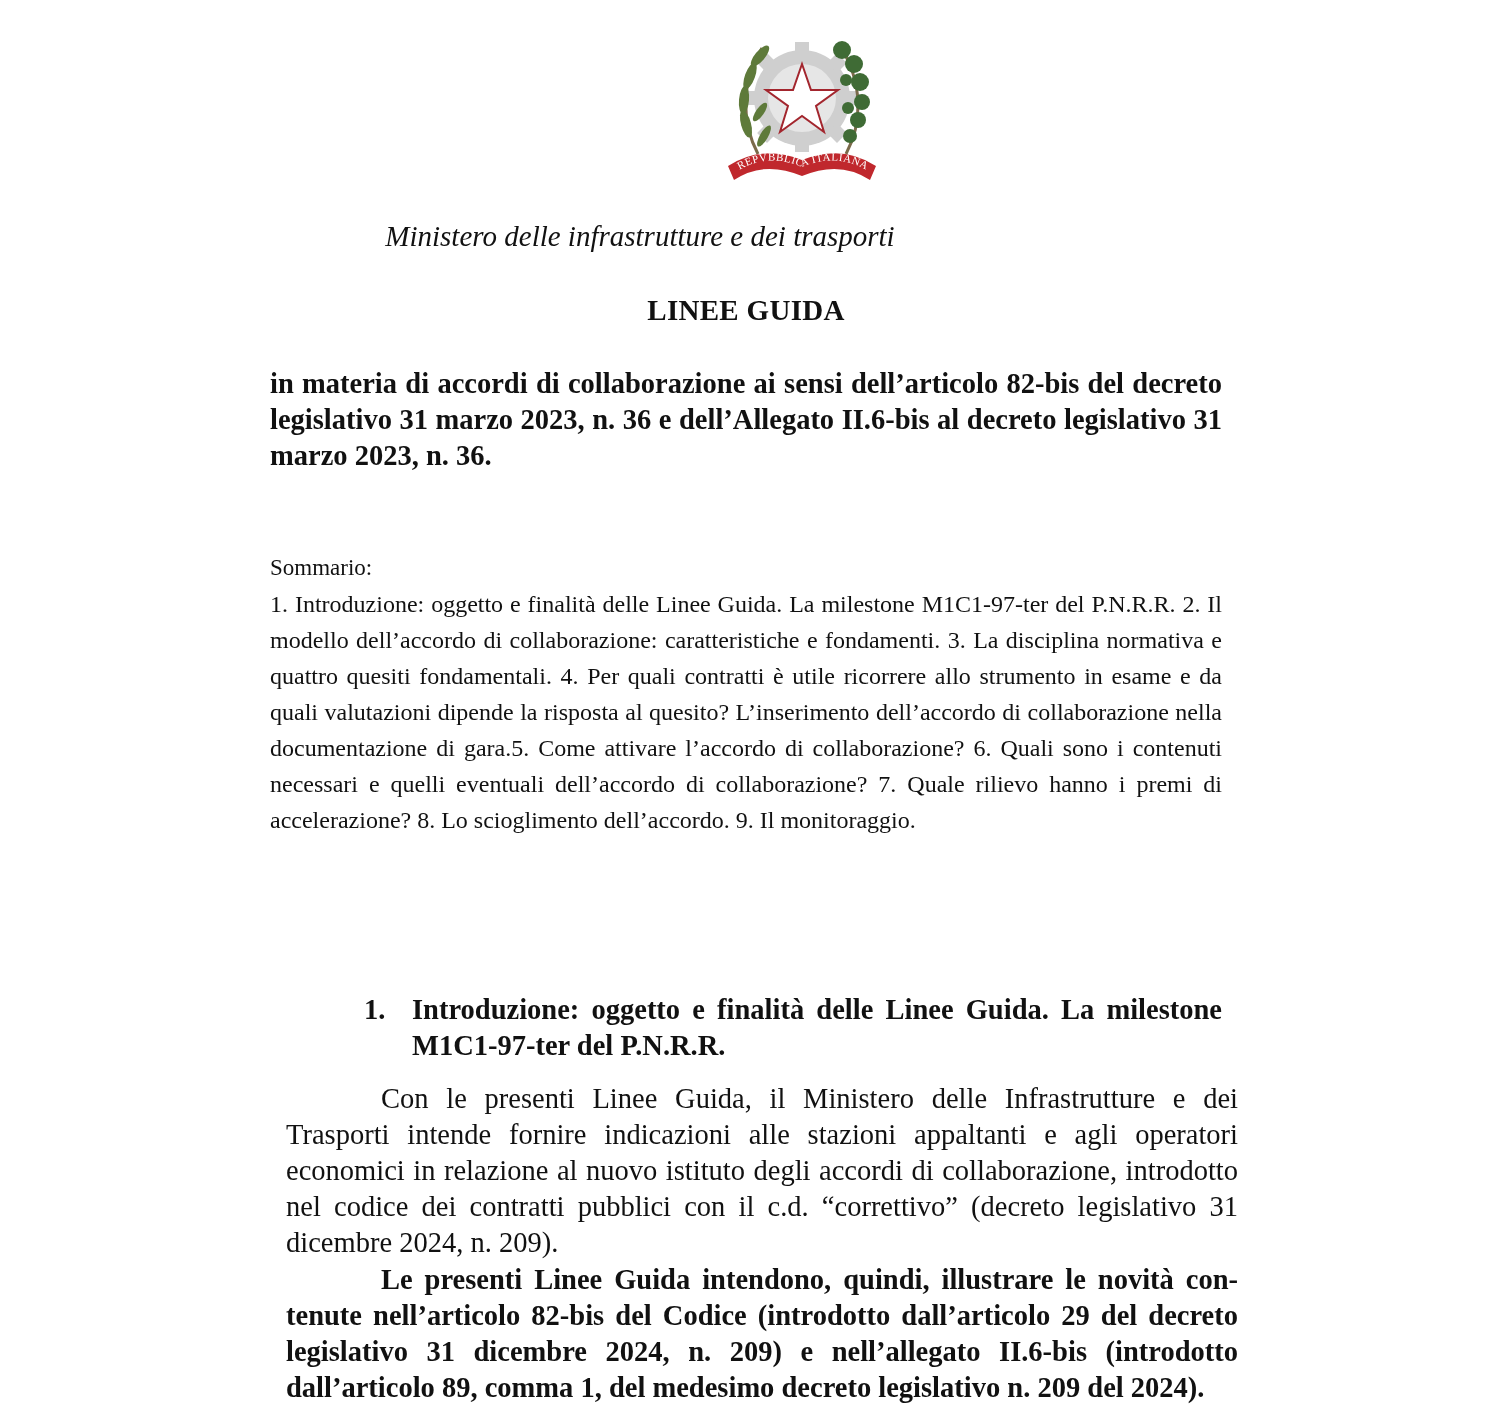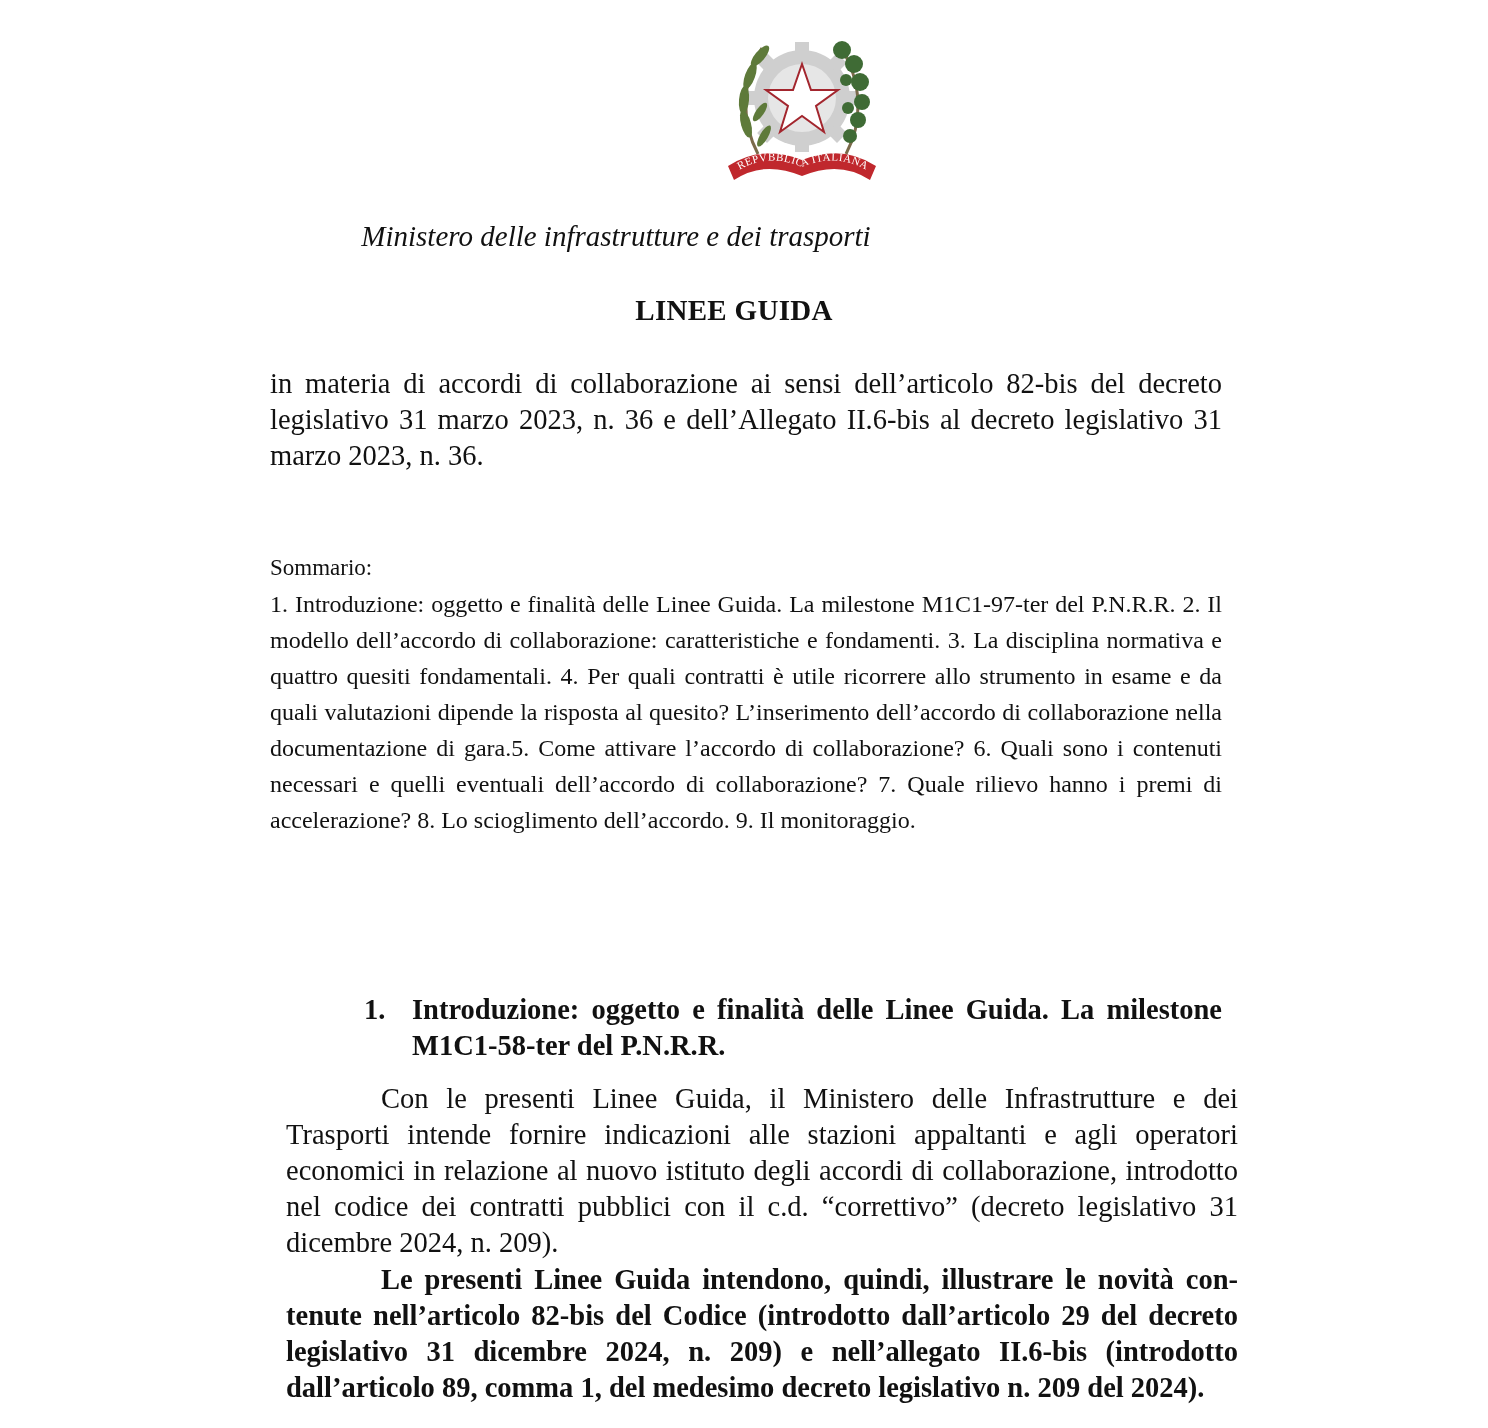--- a/index.html
+++ b/index.html
@@ -24,38 +24,40 @@
     }
     .ministry {
       position: absolute;
       left: 0;
       width: 1232px;
       top: 216px;
       text-align: center;
       font-style: italic;
       font-size: 29px;
       line-height: 40px;
+      padding-left: 24px;
     }
     .doc-title {
       position: absolute;
       left: 0;
       width: 1468px;
       top: 290px;
       text-align: center;
       font-weight: bold;
       font-size: 29px;
       line-height: 40px;
       letter-spacing: 0.3px;
+      padding-left: 12px;
     }
     .subtitle {
       position: absolute;
       left: 270px;
       width: 952px;
       top: 366px;
-      font-weight: normal;
+      font-weight: bold;
       font-size: 28.5px;
       line-height: 36px;
       text-align: justify;
       hyphens: manual;
     }
     .summary-label {
       position: absolute;
       left: 270px;
       top: 550px;
       font-size: 23px;
@@ -160,17 +162,17 @@
 
 <div class="doc-title">LINEE GUIDA</div>
 
 <div class="subtitle">in materia di accordi di collaborazione ai sensi dell’articolo 82-bis del decreto legislativo 31 marzo 2023, n. 36 e dell’Allegato II.6-bis al de­creto legislativo 31 marzo 2023, n. 36.</div>
 
 <div class="summary-label">Sommario:</div>
 <div class="summary-body">1. Introduzione: oggetto e finalità delle Linee Guida. La milestone M1C1-97-ter del P.N.R.R. 2. Il modello dell’accordo di collaborazione: caratteri­stiche e fondamenti. 3. La disciplina normativa e quattro quesiti fondamen­tali. 4. Per quali contratti è utile ricorrere allo strumento in esame e da quali valutazioni dipende la risposta al quesito? L’inserimento dell’accordo di collaborazione nella documentazione di gara.5. Come attivare l’accordo di collaborazione? 6. Quali sono i contenuti necessari e quelli eventuali dell’accordo di collaborazione? 7. Quale rilievo hanno i premi di accelera­zione? 8. Lo scioglimento dell’accordo. 9. Il monitoraggio.</div>
 
 <div class="section-heading">
   <span class="num">1.</span>
-  <span class="txt">Introduzione: oggetto e finalità delle Linee Guida. La mile­stone M1C1-58-ter del P.N.R.R.</span>
+  <span class="txt">Introduzione: oggetto e finalità delle Linee Guida. La mile­stone M1C1-97-ter del P.N.R.R.</span>
 </div>
 
 <p class="para para-1">Con le presenti Linee Guida, il Ministero delle Infrastrutture e dei Trasporti intende fornire indicazioni alle stazioni appaltanti e agli operatori economici in relazione al nuovo istituto degli accordi di collaborazione, introdotto nel codice dei contratti pubblici con il c.d. “correttivo” (decreto legislativo 31 dicembre 2024, n. 209).</p>
 <p class="para para-2">Le presenti Linee Guida intendono, quindi, illustrare le novità con­tenute nell’articolo 82-bis del Codice (introdotto dall’articolo 29 del de­creto legislativo 31 dicembre 2024, n. 209) e nell’allegato II.6-bis (intro­dotto dall’articolo 89, comma 1, del medesimo decreto legislativo n. 209 del 2024).</p>
 
 </body></html>

